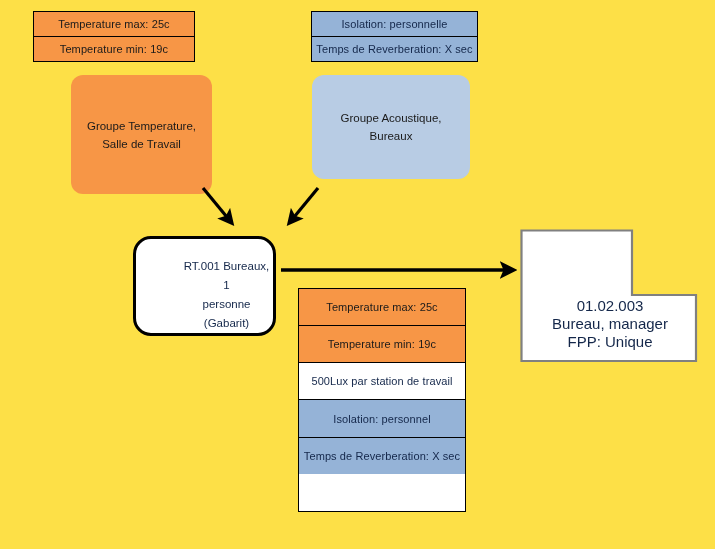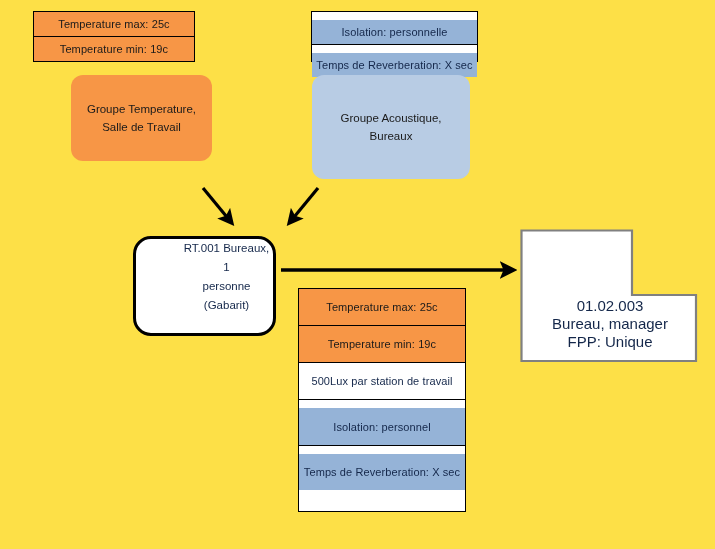--- a/index.html
+++ b/index.html
@@ -33,21 +33,21 @@
     justify-content: center;
     text-align: center;
     font-size: 11px;
     color: #14274a;
     letter-spacing: 0.1px;
     border-bottom: 1px solid #000000;
     padding: 0 4px;
   }
   .prop-row:last-child { border-bottom: none; }
   .prop-row.orange { background: #f79646; color: #1a1a1a; }
-  .prop-row.blue   { background: #95b3d7; color: #14274a; margin-top: 8px; }
+  .prop-row.blue   { background: #95b3d7; color: #14274a; }
   .prop-row.white  { background: #ffffff; color: #14274a; }
 
   
   .group-shape {
     position: absolute;
     border-radius: 12px;
     display: flex;
     align-items: center;
     justify-content: center;
     text-align: center;
@@ -63,21 +63,21 @@
   }
 
   
   .node-shape {
     position: absolute;
     border: 3px solid #000000;
     border-radius: 18px;
     background: #ffffff;
     box-sizing: border-box;
     display: flex;
-    align-items: flex-start;
+    align-items: flex-end;
     justify-content: center;
     text-align: center;
     padding-left: 44px;
   }
   .node-label {
     font-size: 11.5px;
     line-height: 19px;
     color: #14274a;
     white-space: pre-line;
   }
@@ -108,21 +108,21 @@
   <div class="prop-stack" style="left:33px; top:11px; width:162px; height:51px;">
     <div class="prop-row orange" style="height:25px;">Temperature max: 25c</div>
     <div class="prop-row orange" style="height:24px;">Temperature min: 19c</div>
   </div>
 
   <div class="prop-stack" style="left:311px; top:11px; width:167px; height:51px;">
     <div class="prop-row blue" style="height:25px;">Isolation: personnelle</div>
     <div class="prop-row blue" style="height:24px;">Temps de Reverberation: X sec</div>
   </div>
 
-  <div class="group-shape orange" style="left:71px; top:75px; width:141px; height:86px;">
+  <div class="group-shape orange" style="left:71px; top:75px; width:141px; height:119px;">
     <span class="group-label">Groupe Temperature,
 Salle de Travail</span>
   </div>
 
   <div class="group-shape blue" style="left:312px; top:75px; width:158px; height:104px;">
     <span class="group-label">Groupe Acoustique,
 Bureaux</span>
   </div>
 
   <div class="node-shape" style="left:133px; top:236px; width:143px; height:100px;">

